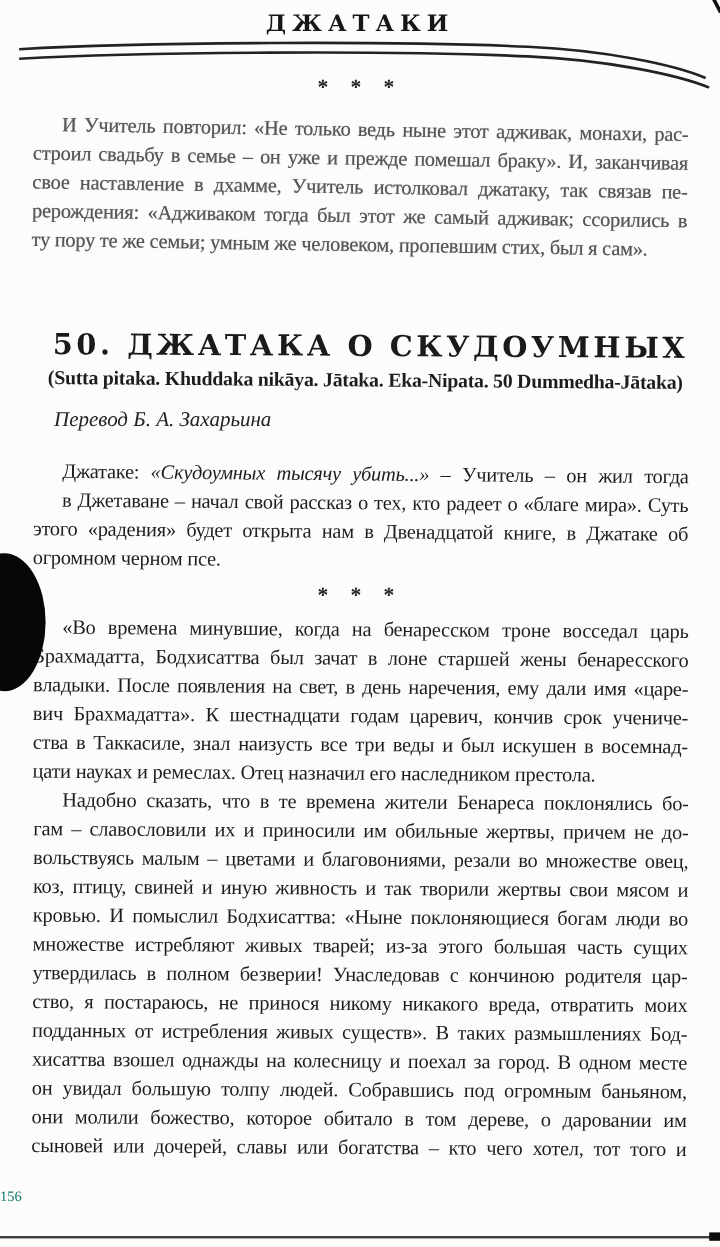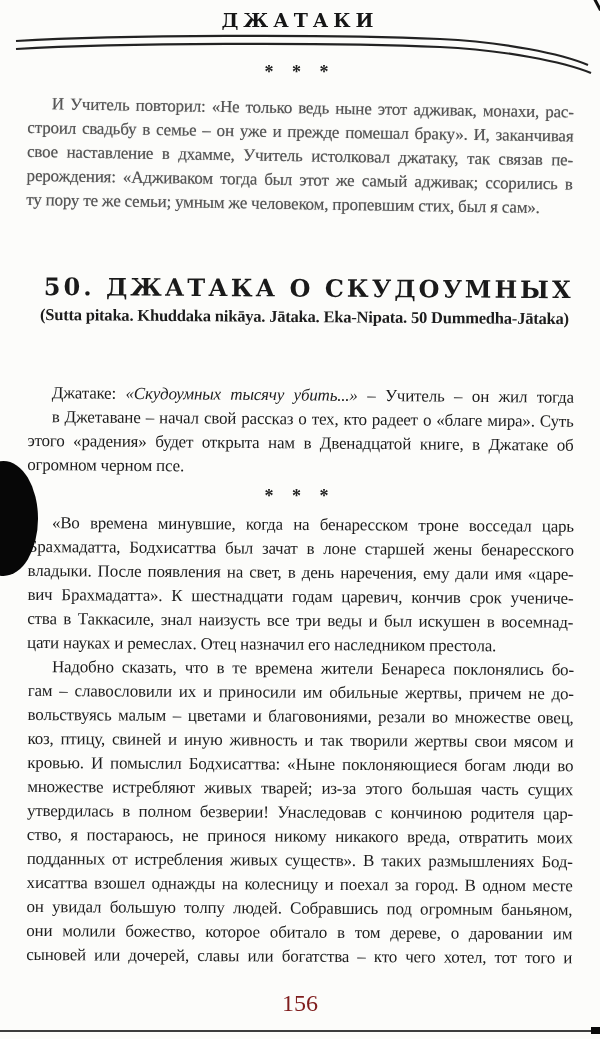--- a/index.html
+++ b/index.html
@@ -52,21 +52,21 @@
     position:absolute; top:305px; left:40px; width:552px;
     font-size:16.5px; font-weight:700; letter-spacing:-0.2px;
     transform:rotate(0.45deg); transform-origin:0 0;
   }
   .chapter-translator {
     position:absolute; top:339px; left:45px;
     font-size:17.5px; font-style:italic; color:#222;
   }
   .page-number {
     position:absolute; top:990px; left:0; width:100%;
-    text-align:center; font-size:24px; color:#7f1d1d;
+    font-size:12px; color:#0f766e;
   }
   .scan-blob {
     position:absolute; left:-31px; top:461px; width:69px; height:115px;
     background:#070707; border-radius:50%;
   }
   .bottom-edge {
     position:absolute; top:1030px; left:0; width:600px; height:2px;
     background:#3d3d3d;
   }
   .bottom-edge-blob {
@@ -94,20 +94,21 @@
       <div class="tline">строил свадьбу в семье – он уже и прежде помешал браку». И, заканчивая</div>
       <div class="tline">свое наставление в дхамме, Учитель истолковал джатаку, так связав пе-</div>
       <div class="tline">рерождения: «Адживаком тогда был этот же самый адживак; ссорились в</div>
       <div class="tline">ту пору те же семьи; умным же человеком, пропевшим стих, был я сам».</div>
     </div>
 
   <div class="chapter-heading">50. ДЖАТАКА О СКУДОУМНЫХ</div>
 
   <div class="chapter-source">(Sutta pitaka. Khuddaka nikāya. Jātaka. Eka-Nipata. 50 Dummedha-Jātaka)</div>
 
+  <div class="chapter-translator">Перевод Б. А. Захарьина</div>
 
   <div class="para para-opening endleft">
     <div class="tline indent1"><span>Джатаке: </span><span class="it">«Скудоумных тысячу убить...»</span><span> – Учитель – он жил тогда</span></div>
     <div>
         <div class="tline">в Джетаване – начал свой рассказ о тех, кто радеет о «благе мира». Суть</div>
         <div class="tline">этого «радения» будет открыта нам в Двенадцатой книге, в Джатаке об</div>
         <div class="tline">огромном черном псе.</div>
       </div>
   </div>
 

